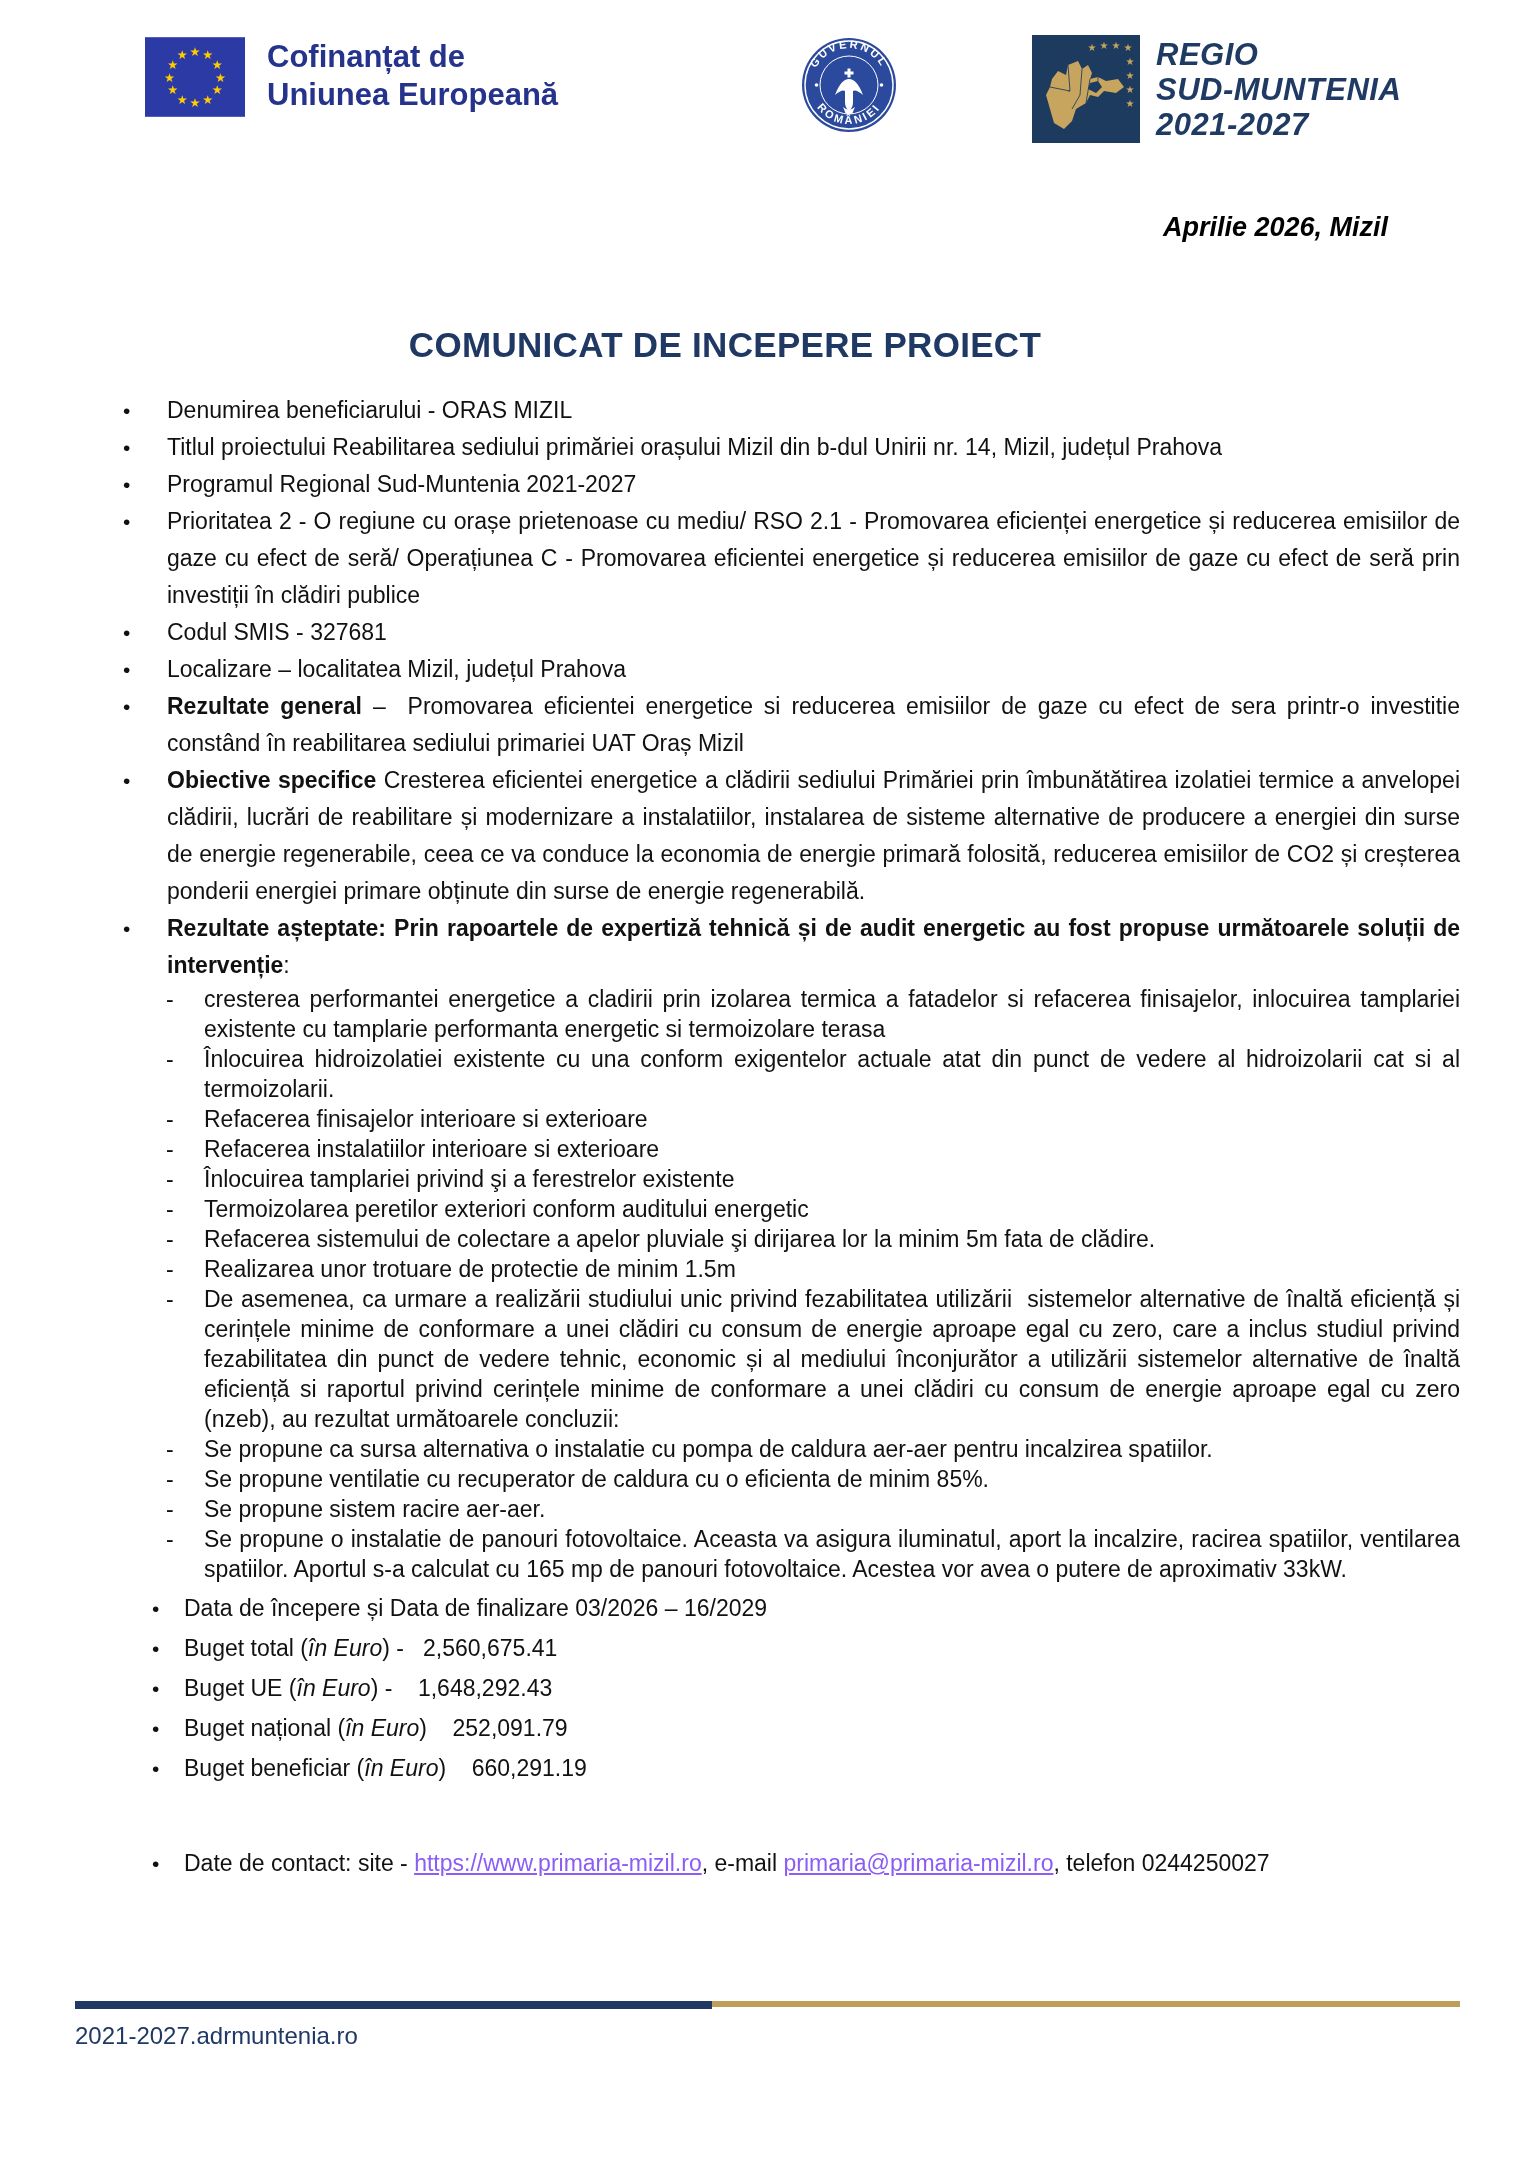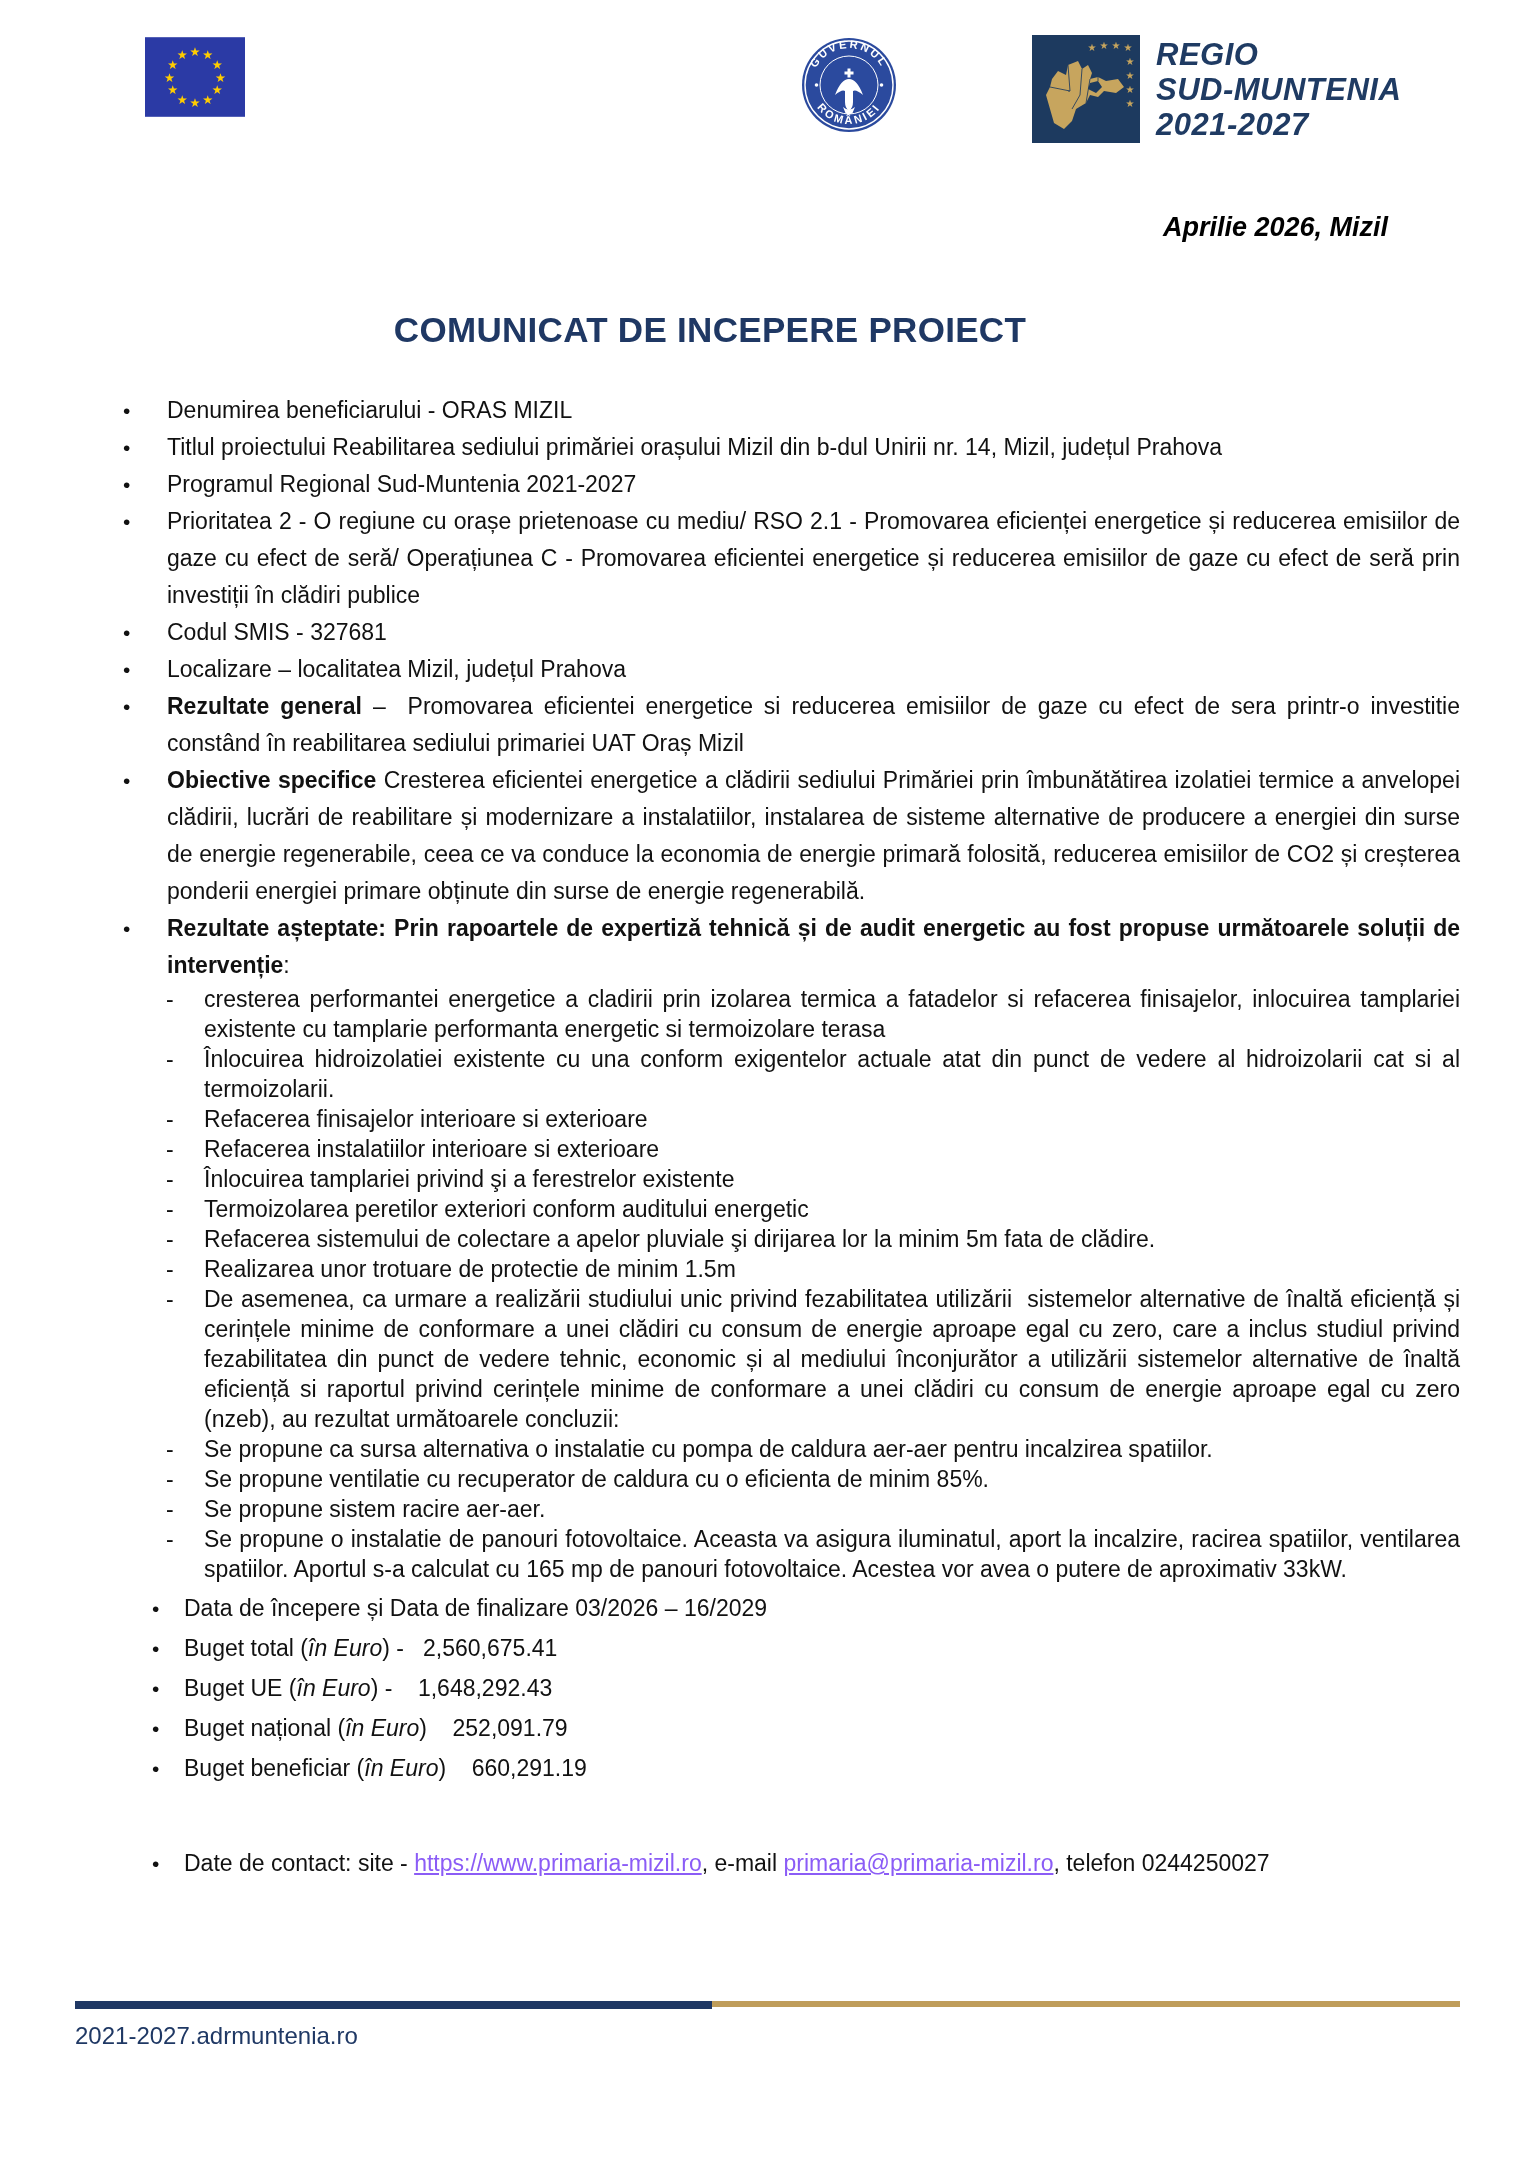--- a/index.html
+++ b/index.html
@@ -60,20 +60,24 @@
         <text x="70.7" y="56">★</text>
           <text x="61.5" y="65.2">★</text>
         <text x="49" y="68.5">★</text>
           <text x="36.5" y="65.2">★</text>
         <text x="27.3" y="56">★</text>
           <text x="24" y="43.5">★</text>
         <text x="27.3" y="31">★</text>
           <text x="36.5" y="21.8">★</text>
       </g>
     </svg>
+    <div class="eu-text">
+      <div>Cofinanțat de</div>
+      <div>Uniunea Europeană</div>
+    </div>
   </div>
 
   <div class="gov-seal">
     <svg width="96" height="96" viewBox="0 0 96 96">
       <circle cx="48" cy="48" r="47" fill="#2b4a9e"></circle>
       <circle cx="48" cy="48" r="44" fill="none" stroke="#ffffff" stroke-width="1.4"></circle>
       <circle cx="48" cy="48" r="29" fill="none" stroke="#ffffff" stroke-width="1"></circle>
       <defs>
         <path id="arcTop" d="M 11,48 A 37,37 0 0 1 85,48"></path>
         <path id="arcBot" d="M 9,48 A 39,39 0 0 0 87,48"></path>
@@ -119,21 +123,21 @@
       </g>
     </svg>
     <div class="regio-text">
       <div>REGIO</div>
       <div>SUD-MUNTENIA</div>
       <div>2021-2027</div>
     </div>
   </div>
 
   <div class="date">Aprilie 2026, Mizil</div>
-  <h1 class="title" style="margin:0;">COMUNICAT DE INCEPERE PROIECT</h1>
+  <h1 class="title" style="margin:15px;">COMUNICAT DE INCEPERE PROIECT</h1>
 
   <div class="content">
       <div class="li lvl1">
         <span class="marker">•</span>
         <div class="txt"><span>Denumirea beneficiarului - ORAS MIZIL</span></div>
       </div>
       <div class="li lvl1">
         <span class="marker">•</span>
         <div class="txt"><span>Titlul proiectului Reabilitarea sediului primăriei orașului Mizil din b-dul Unirii nr. 14, Mizil, județul Prahova</span></div>
       </div>

